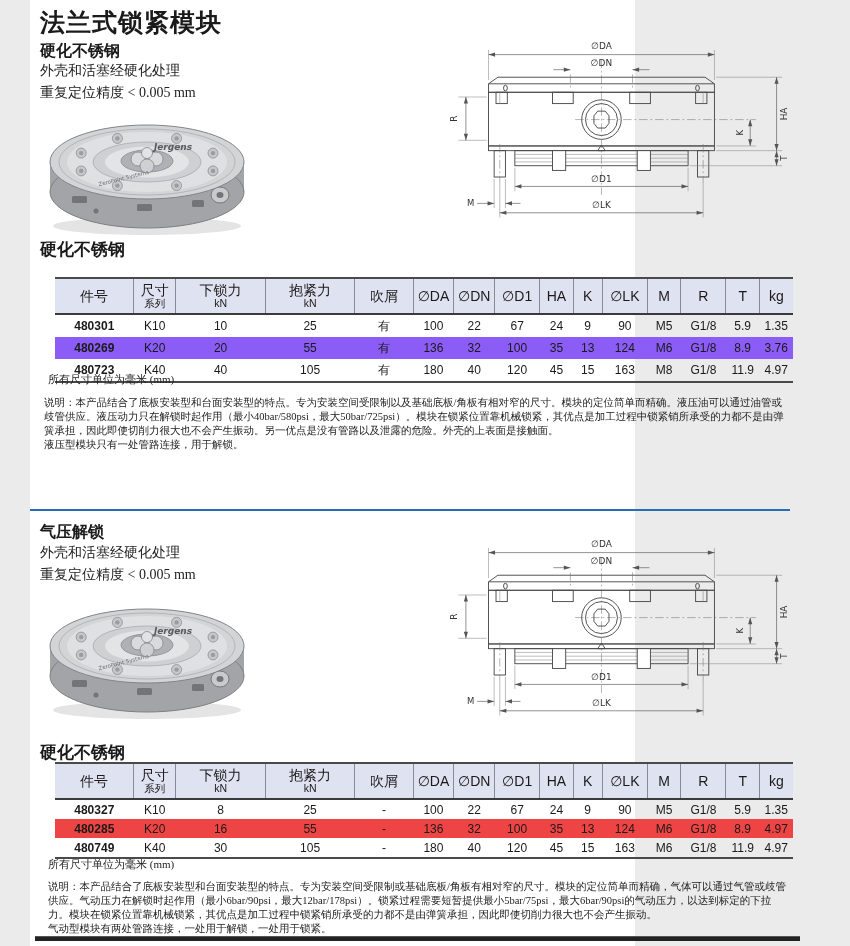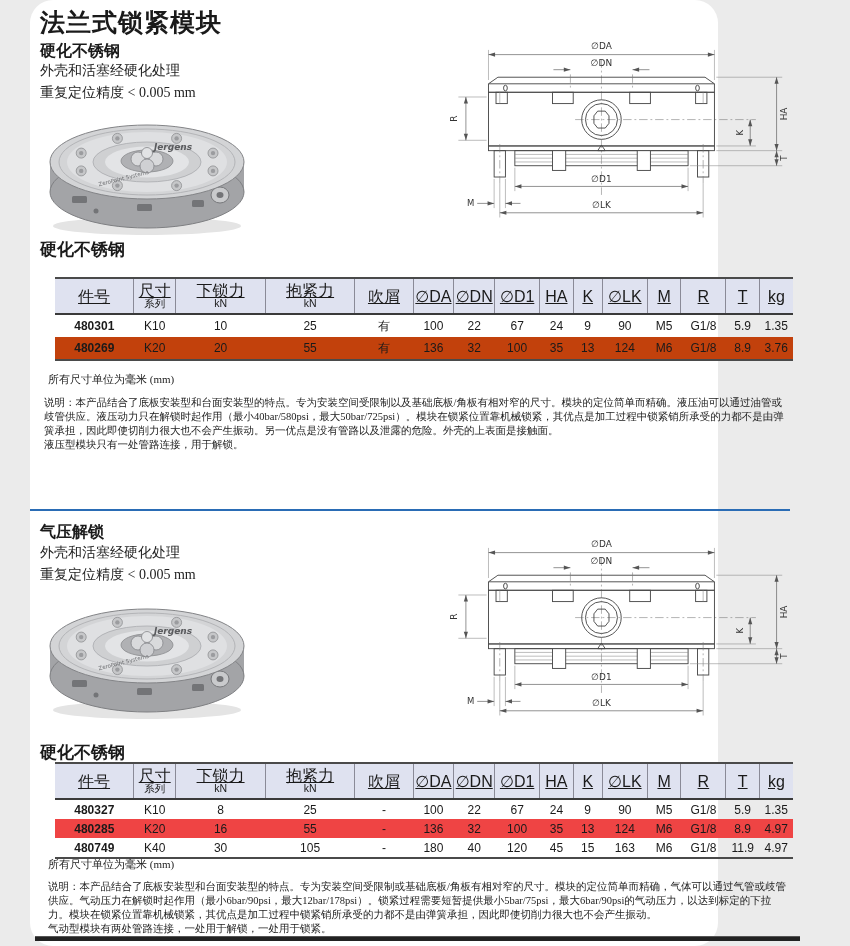--- a/index.html
+++ b/index.html
@@ -4,23 +4,22 @@
 <style>
   html,body{margin:0;padding:0;}
   body{
     width:850px;height:946px;position:relative;
     background:#ebebeb;
     font-family:"Liberation Sans","DejaVu Sans",sans-serif;
     color:#1a1a1a;
     -webkit-font-smoothing:antialiased;
   }
   .content{
-    position:absolute;left:30px;top:0;width:688px;height:946px;
+    position:absolute;left:30px;top:0;width:605px;height:946px;
     background:#ffffff;
-    border-radius:23px;
   }
   .abs{position:absolute;}
   .page-title{font-size:25px;font-weight:700;letter-spacing:1px;}
   .sub-title{font-size:16px;font-weight:700;}
   .body-line{font-size:14px;font-family:"Liberation Serif","DejaVu Serif",serif;color:#222;}
   .material-title{font-size:17px;font-weight:700;}
   .units-note{font-size:11px;font-family:"Liberation Serif","DejaVu Serif",serif;color:#222;}
   .notes{width:742px;font-size:10.5px;line-height:14px;
     font-family:"Liberation Serif","DejaVu Serif",serif;color:#222;}
   .notes p{margin:0;}
@@ -30,21 +29,21 @@
     border-collapse:collapse;table-layout:fixed;width:738px;
     font-size:12px;
   }
   table.datatable thead th{
     font-weight:400;text-align:center;vertical-align:middle;
     padding:3px 1px;height:28px;
     border-left:1px solid #8a8a97;
   }
   table.datatable thead th:first-child{border-left:none;}
   table.datatable thead tr{border-top:2px solid #4a4a4a;border-bottom:2px solid #3a3a3a;}
-  table.datatable th .h1{font-size:16px;line-height:13px;text-decoration:underline;}
+  table.datatable th .h1{font-size:14px;line-height:13px;}
   table.datatable th .h2{font-size:10.5px;line-height:12px;}
   table.datatable tbody td{
     text-align:center;padding:2.5px 1px;height:14px;
   }
   table.datatable tbody td.partno{font-weight:700;}
   table.datatable tbody tr:last-child{border-bottom:2px solid #4a4a4a;}
   .photo, .drawing{line-height:0;}
   svg text{font-family:"DejaVu Sans","Liberation Sans",sans-serif;}
 </style>
 </head>
@@ -267,36 +266,53 @@
           <td class="">22</td>
           <td class="">67</td>
           <td class="">24</td>
           <td class="">9</td>
           <td class="">90</td>
           <td class="">M5</td>
           <td class="">G1/8</td>
           <td class="">5.9</td>
           <td class="">1.35</td>
         </tr>
-        <tr style="background:#c2410c">
+        <tr style="background:#8b5cf6">
           <td class="partno">480269</td>
           <td class="">K20</td>
           <td class="">20</td>
           <td class="">55</td>
           <td class="">有</td>
           <td class="">136</td>
           <td class="">32</td>
           <td class="">100</td>
           <td class="">35</td>
           <td class="">13</td>
           <td class="">124</td>
           <td class="">M6</td>
           <td class="">G1/8</td>
           <td class="">8.9</td>
           <td class="">3.76</td>
+        </tr>
+        <tr>
+          <td class="partno">480723</td>
+          <td class="">K40</td>
+          <td class="">40</td>
+          <td class="">105</td>
+          <td class="">有</td>
+          <td class="">180</td>
+          <td class="">40</td>
+          <td class="">120</td>
+          <td class="">45</td>
+          <td class="">15</td>
+          <td class="">163</td>
+          <td class="">M8</td>
+          <td class="">G1/8</td>
+          <td class="">11.9</td>
+          <td class="">4.97</td>
         </tr>
       </tbody>
     </table>
 
   <div class="abs units-note" style="left:18px;top:372px;">所有尺寸单位为毫米 (mm)</div>
 
   <div class="abs notes" style="left:14px;top:396px;">
     <p>说明：本产品结合了底板安装型和台面安装型的特点。专为安装空间受限制以及基础底板/角板有相对窄的尺寸。模块的定位简单而精确。液压油可以通过油管或歧管供应。液压动力只在解锁时起作用（最小40bar/580psi，最大50bar/725psi）。模块在锁紧位置靠机械锁紧，其优点是加工过程中锁紧销所承受的力都不是由弹簧承担，因此即使切削力很大也不会产生振动。另一优点是没有管路以及泄露的危险。外壳的上表面是接触面。</p>
     <p>液压型模块只有一处管路连接，用于解锁。</p>
   </div>

